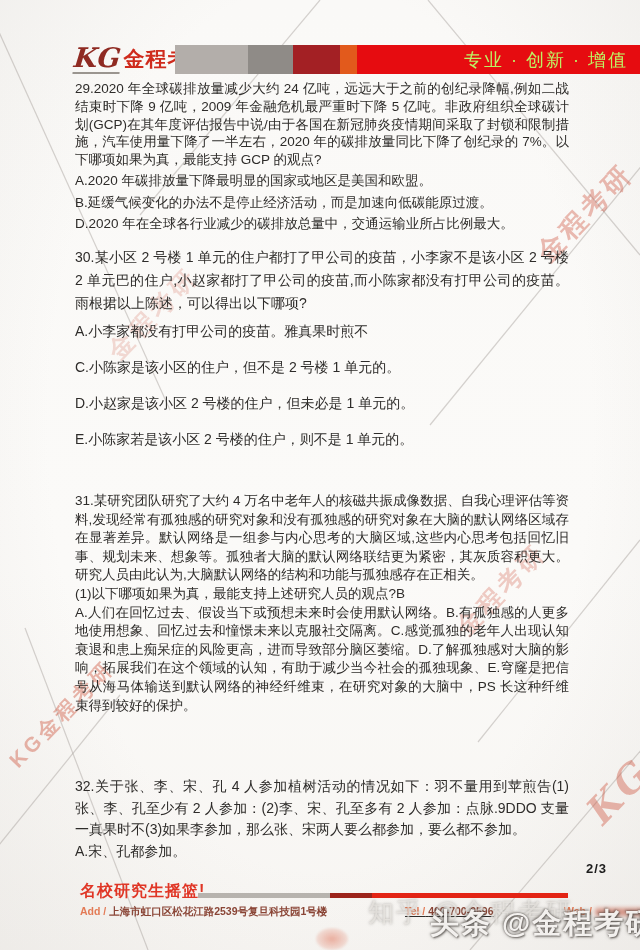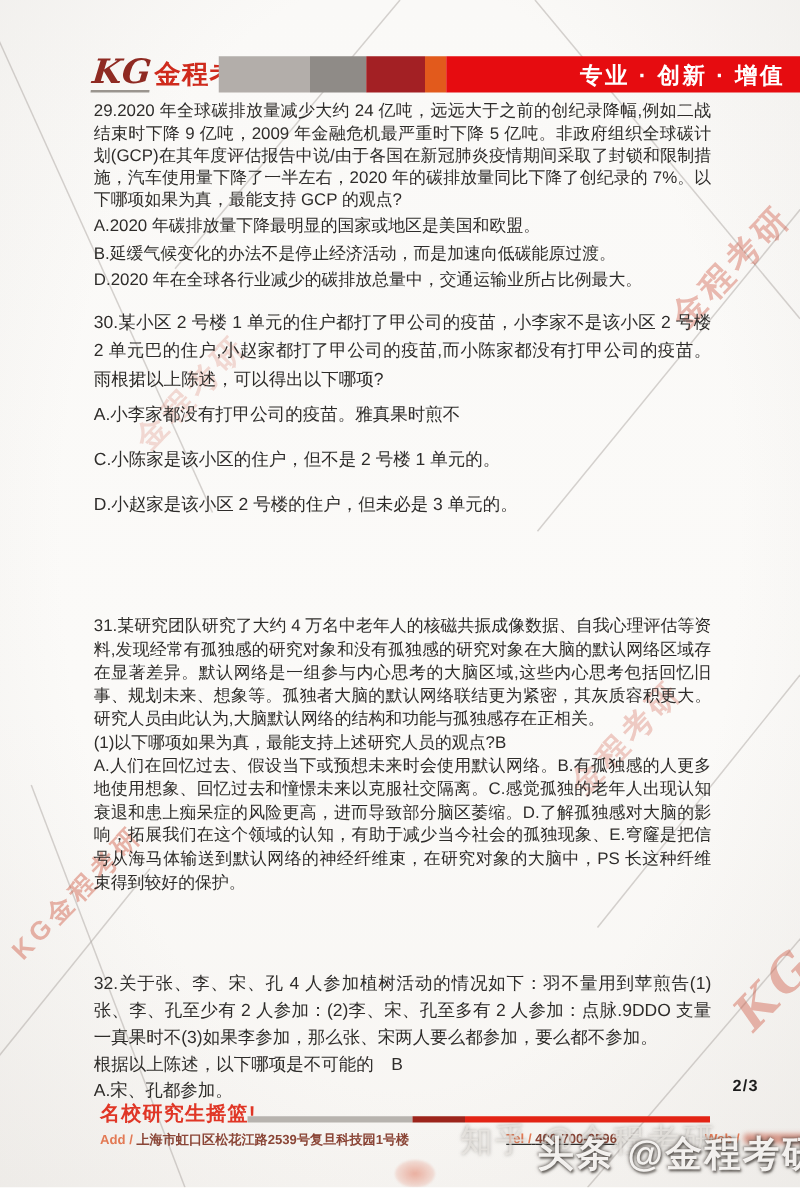--- a/index.html
+++ b/index.html
@@ -18,21 +18,21 @@
     font-size:27px; color:#8f2a22; line-height:1;
     border-bottom:2px solid #9a958f; padding-bottom:1px; transform:skewX(-6deg);
   }
   .logo-name { font-size:21px; font-weight:bold; color:#cf2b1d; letter-spacing:1px; }
   .banner { position:absolute; left:175px; top:45px; width:465px; height:29px; display:flex; }
   .seg1 { width:73px; background:#b3aeaa; }
   .seg2 { width:45px; background:#8f8b87; }
   .seg3 { width:47px; background:#a32024; }
   .seg4 { width:17px; background:#e25a1c; }
   .seg5 { flex:1; background:#e60c10; display:flex; align-items:center; justify-content:flex-end; padding-right:12px; }
-  .seg5 span { color:#ffffff; font-weight:bold; font-size:18px; letter-spacing:2px;margin-left:15px; }
+  .seg5 span { color:#bef264; font-weight:normal; font-size:18px; letter-spacing:2px;margin-left:15px; }
   
   .tblock { position:absolute; left:75px; width:494px; text-align:justify; }
   #q29-stem   { top:80px;  font-size:13.5px; line-height:17.8px; }
   #q29-opts   { top:170px; font-size:13.5px; line-height:21.5px; }
   #q30-stem   { top:246px; font-size:14px;   line-height:23px; }
   #q30-opts   { top:320px; font-size:14px;   line-height:23px; }
   #q30-opts .opt { margin-bottom:13px; }
   #q31-block  { top:492px; font-size:13.5px; line-height:18.6px; }
   #q32-block  { top:776px; font-size:14px;   line-height:21.5px; }
   
@@ -122,32 +122,32 @@
     <div class="tblock" id="q29-opts">
       <div class="opt">A.2020 年碳排放量下降最明显的国家或地区是美国和欧盟。</div>
       <div class="opt">B.延缓气候变化的办法不是停止经济活动，而是加速向低碳能原过渡。</div>
       <div class="opt">D.2020 年在全球各行业减少的碳排放总量中，交通运输业所占比例最大。</div>
     </div>
 
     <div class="tblock" id="q30-stem">30.某小区 2 号楼 1 单元的住户都打了甲公司的疫苗，小李家不是该小区 2 号楼 2 单元巴的住户,小赵家都打了甲公司的疫苗,而小陈家都没有打甲公司的疫苗。雨根捃以上陈述，可以得出以下哪项?</div>
     <div class="tblock" id="q30-opts">
       <div class="opt">A.小李家都没有打甲公司的疫苗。雅真果时煎不</div>
       <div class="opt">C.小陈家是该小区的住户，但不是 2 号楼 1 单元的。</div>
-      <div class="opt">D.小赵家是该小区 2 号楼的住户，但未必是 3 单元的。</div>
+      <div class="opt">D.小赵家是该小区 2 号楼的住户，但未必是 1 单元的。</div>
+      <div class="opt">E.小陈家若是该小区 2 号楼的住户，则不是 1 单元的。</div>
     </div>
 
     <div class="tblock" id="q31-block">
       <div>31.某研究团队研究了大约 4 万名中老年人的核磁共振成像数据、自我心理评估等资料,发现经常有孤独感的研究对象和没有孤独感的研究对象在大脑的默认网络区域存在显著差异。默认网络是一组参与内心思考的大脑区域,这些内心思考包括回忆旧事、规划未来、想象等。孤独者大脑的默认网络联结更为紧密，其灰质容积更大。研究人员由此认为,大脑默认网络的结构和功能与孤独感存在正相关。</div>
       <div>(1)以下哪项如果为真，最能支持上述研究人员的观点?B</div>
       <div>A.人们在回忆过去、假设当下或预想未来时会使用默认网络。B.有孤独感的人更多地使用想象、回忆过去和憧憬未来以克服社交隔离。C.感觉孤独的老年人出现认知衰退和患上痴呆症的风险更高，进而导致部分脑区萎缩。D.了解孤独感对大脑的影响，拓展我们在这个领域的认知，有助于减少当今社会的孤独现象、E.穹窿是把信号从海马体输送到默认网络的神经纤维束，在研究对象的大脑中，PS 长这种纤维束得到较好的保护。</div>
     </div>
 
     <div class="tblock" id="q32-block">
       <div>32.关于张、李、宋、孔 4 人参加植树活动的情况如下：羽不量用到苹煎告(1)张、李、孔至少有 2 人参加：(2)李、宋、孔至多有 2 人参加：点脉.9DDO 支量一真果时不(3)如果李参加，那么张、宋两人要么都参加，要么都不参加。</div>
-      <div>根据以上陈述，以下哪项是不可能的　B</div>
       <div>A.宋、孔都参加。</div>
     </div>
 
     <div class="page-num">2/3</div>
     <div class="footer-slogan">名校研究生摇篮!</div>
     <div class="footer-bar">
       <div class="fb1"></div>
       <div class="fb2"></div>
       <div class="fb3"></div>
     </div>

